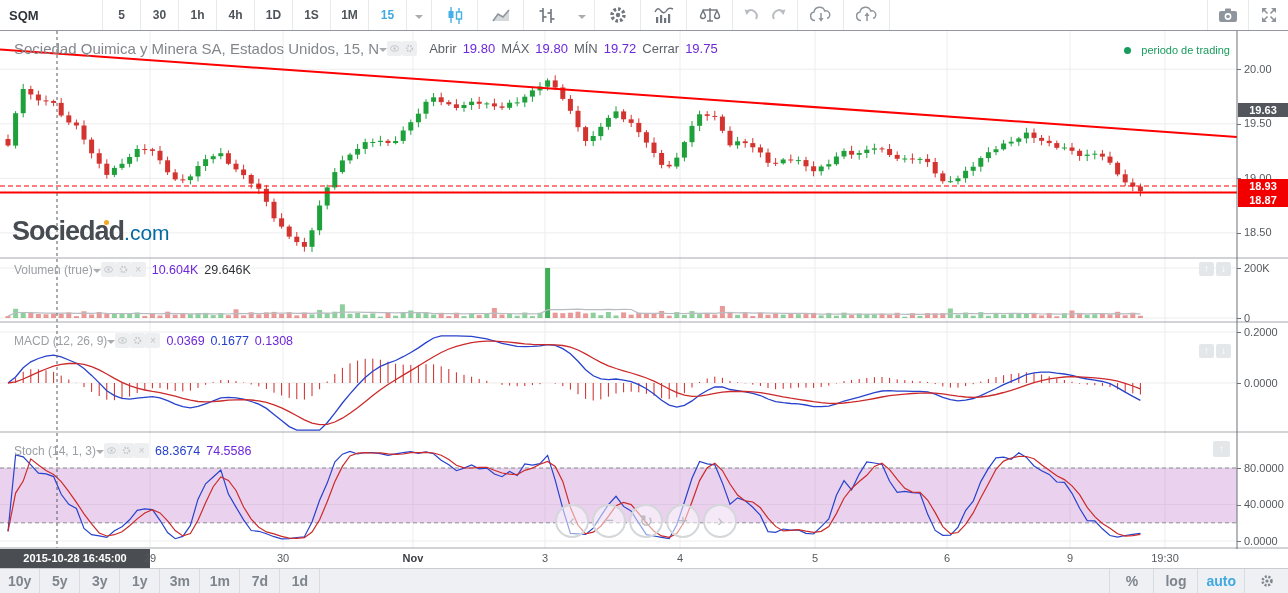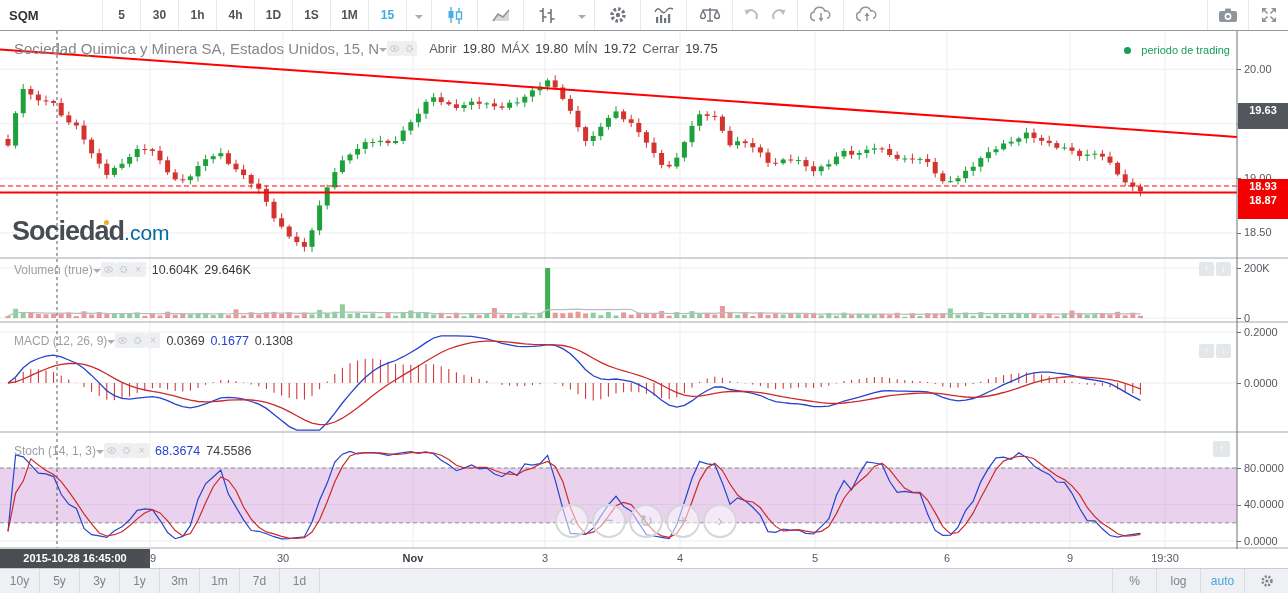--- a/index.html
+++ b/index.html
@@ -19,53 +19,53 @@
   .caret{width:0;height:0;border:4px solid transparent;border-top-color:#a9adb2;margin-top:7px}
   .undo-redo{display:flex;gap:10px}
 
   
   .pane-head{position:absolute;display:flex;align-items:center;z-index:6}
   .main-title{font-size:15px;color:#83878c}
   .ph-label{font-size:12px;color:#9b9fa4}
   .mini-btn{width:15px;height:15px;background:#edeff1;border-radius:2px;display:flex;align-items:center;justify-content:center;font-size:10px;color:#c4c8cc;cursor:pointer}
   .ohlc{display:flex;gap:6px;font-size:13px;margin-left:12px;align-items:center}
   .lab{color:#5d6267}
-  .val-red{color:#404040}
+  .val-red{color:#6d28d9}
   .val-blue{color:#2742cc}
   .val-dark{color:#2f3338}
   .ind-val{font-size:12.5px;margin-left:6px}
 
   .session{position:absolute;right:58px;top:44px;font-size:11px;color:#179c5c;display:flex;align-items:center;gap:10px;z-index:6}
   .session .dot{width:7px;height:7px;border-radius:50%;background:#179c5c}
 
   .watermark{position:absolute;left:12px;top:216px;z-index:5;white-space:nowrap}
   .wm-bold{font-size:27px;font-weight:700;color:#474c52;letter-spacing:-1px}
   .wm-light{font-size:21px;color:#0369a1}
   .wm-dot{position:absolute;left:92px;top:4px;width:5px;height:5px;border-radius:50%;background:#f5a623}
 
   
   .ax{position:absolute;left:1244px;font-size:11px;color:#55595e;z-index:4}
   .ax-dash{position:absolute;left:1237px;width:4px;height:1px;background:#6d7176;z-index:4}
-  .badge{position:absolute;left:1238px;width:50px;text-align:center;font-size:11px;font-weight:700;color:#fff;height:26px;line-height:14px;z-index:5}
+  .badge{position:absolute;left:1238px;width:50px;text-align:center;font-size:11px;font-weight:700;color:#fff;height:14px;line-height:14px;z-index:5}
   .badge.dark{background:#53565c}
   .badge.red{background:#f20000}
 
   .pane-btn{position:absolute;width:15px;height:14px;background:#e4e7e9;border-radius:2px;color:#fff;font-size:10px;line-height:13px;text-align:center;z-index:6;cursor:pointer}
 
   .nav-circle{position:absolute;width:34px;height:34px;border:2px solid #d4d7da;border-radius:50%;background:rgba(255,255,255,.5);color:#b9bdc2;font-size:17px;display:flex;align-items:center;justify-content:center;z-index:7;cursor:pointer}
 
   
   .time-axis{position:absolute;left:0;top:549px;width:1288px;height:19px;background:#fff;z-index:6}
   .t-label{position:absolute;top:3px;font-size:11px;color:#55595e;transform:translateX(-50%)}
   .t-label.bold{font-weight:700;color:#3c4045}
   .crosshair-badge{position:absolute;left:0;top:0;width:150px;height:19px;background:#4a4d52;color:#fff;font-size:11px;font-weight:700;text-align:center;line-height:19px}
 
   
   .bottom-bar{position:absolute;left:0;top:568px;width:1288px;height:25px;background:#eef0f3;border-top:1px solid #c9ccd0;display:flex;z-index:10}
-  .bb-btn{min-width:40px;display:flex;align-items:center;justify-content:center;font-size:12px;font-weight:400;color:#7e858d;border-right:1px solid #d9dcdf;cursor:pointer;padding:0 8px}
+  .bb-btn{min-width:40px;display:flex;align-items:center;justify-content:center;font-size:14px;font-weight:700;color:#7e858d;border-right:1px solid #d9dcdf;cursor:pointer;padding:0 8px}
   .bb-right{margin-left:auto;display:flex}
   .bb-right .bb-btn{border-left:1px solid #d9dcdf;border-right:none;min-width:44px}
   .bb-btn.active{color:#3fa9e0}
 </style>
 </head>
 <body>
 
 <div class="app">
 
   <svg id="chart-svg" class="chart-svg" width="1288" height="593">

